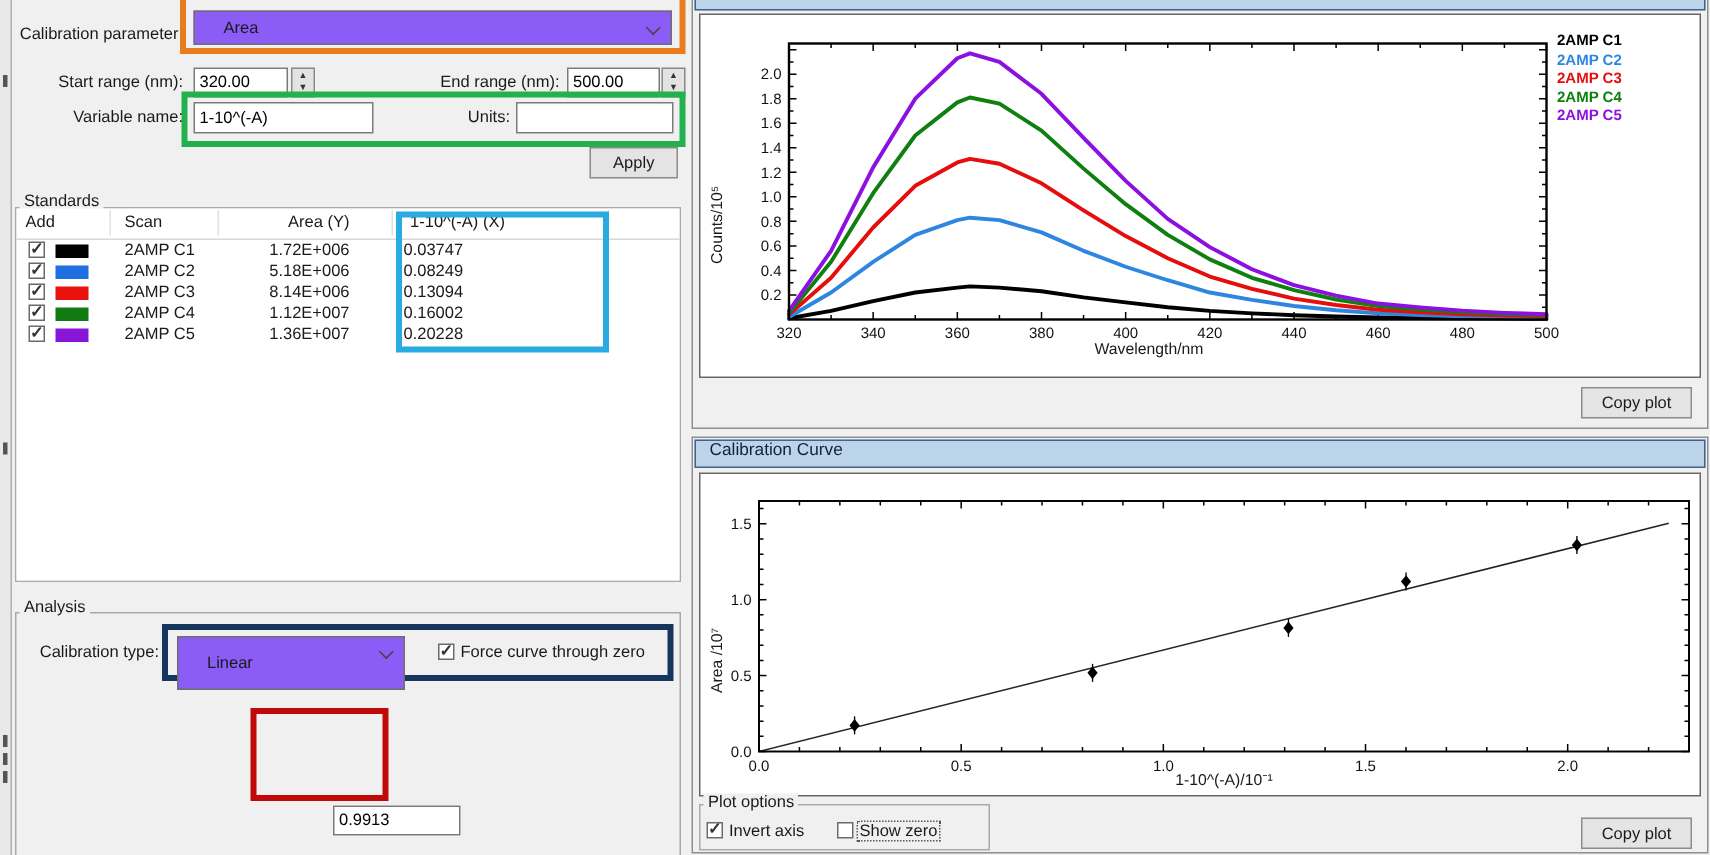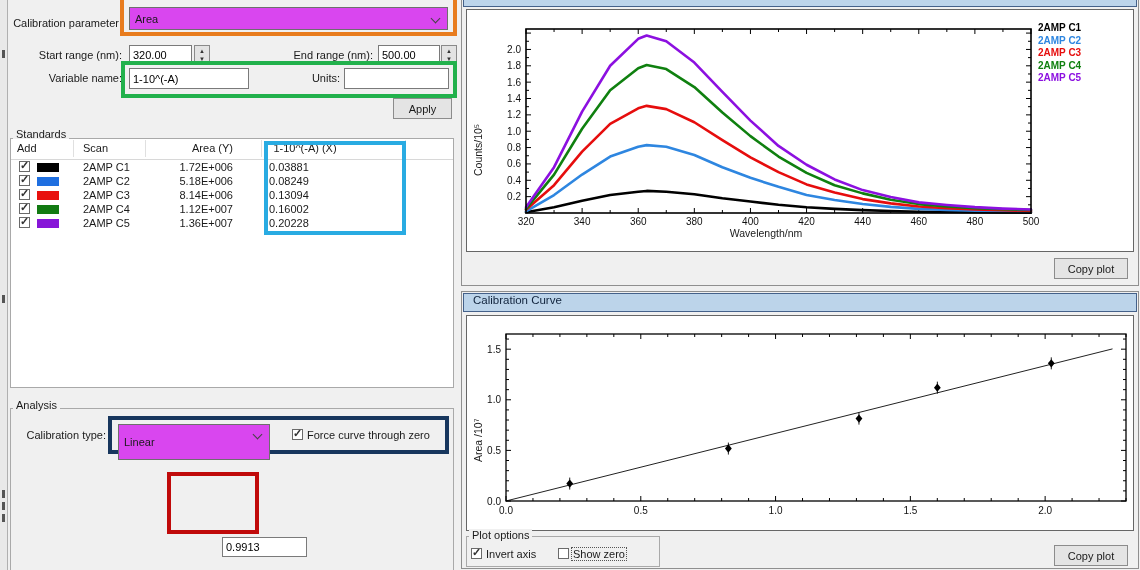--- a/index.html
+++ b/index.html
@@ -4,22 +4,22 @@
 <style>
   html,body{margin:0;padding:0;background:#f0f0f0;}
   .app{position:relative;width:1140px;height:570px;background:#f0f0f0;overflow:hidden;
        font-family:"Liberation Sans",sans-serif;font-size:11px;color:#1a1a1a;}
   .abs{position:absolute;}
   .lbl{position:absolute;white-space:nowrap;}
   .r{text-align:right;}
   .c{text-align:center;}
   input.tb{position:absolute;box-sizing:border-box;background:#fff;border:1px solid #7a7a7a;
        font-family:"Liberation Sans",sans-serif;font-size:11px;padding:0 3px;margin:0;}
-  .dd{position:absolute;box-sizing:border-box;background:#d946ef;border:1px solid #6e6e6e;
-       display:flex;align-items:center;padding-left:5px;text-align:center;}
+  .dd{position:absolute;box-sizing:border-box;background:#8b5cf6;border:1px solid #6e6e6e;
+       display:flex;align-items:center;padding-left:19px;text-align:center;}
   .chev{position:absolute;right:8px;top:6px;width:6px;height:6px;border-right:1.5px solid #444;
        border-bottom:1.5px solid #444;transform:rotate(45deg);}
   .spin{position:absolute;box-sizing:border-box;width:16px;background:#e3e3e3;border:1px solid #8a8a8a;
        display:flex;flex-direction:column;align-items:center;justify-content:space-between;
        font-size:6px;line-height:8px;color:#333;padding:1px 0;}
   .btn{position:absolute;box-sizing:border-box;background:#e4e4e4;border:1px solid #8c8c8c;
        display:flex;align-items:center;justify-content:center;font-size:11px;}
   .groupbox{position:absolute;box-sizing:border-box;border:1px solid #a9a9a9;}
   .grouplabel{position:absolute;background:#f0f0f0;padding:0 3px;white-space:nowrap;}
   .cb{position:absolute;width:11px;height:11px;background:#fff;border:1px solid #6a6a6a;box-sizing:border-box;}
@@ -97,21 +97,21 @@
         <i class="sep" style="left:134px;"></i>
       <i class="sep" style="left:250px;"></i>
         <i class="sep" style="left:394px;"></i>
     </div>
     <div id="standards-rows" style="position:absolute;left:0;top:21px;width:442px;">
         <div class="std-row" style="top: 0px;">
           <span class="cb on" style="left: 8px; top: 1px;"></span>
           <span class="std-swatch" style="background: rgb(0, 0, 0);"></span>
           <span class="std-scan">2AMP C1</span>
           <span class="std-area">1.72E+006</span>
-          <span class="std-x">0.03881</span>
+          <span class="std-x">0.03747</span>
         </div>
         <div class="std-row" style="top: 14px;">
           <span class="cb on" style="left: 8px; top: 1px;"></span>
           <span class="std-swatch" style="background: rgb(31, 111, 224);"></span>
           <span class="std-scan">2AMP C2</span>
           <span class="std-area">5.18E+006</span>
           <span class="std-x">0.08249</span>
         </div>
         <div class="std-row" style="top: 28px;">
           <span class="cb on" style="left: 8px; top: 1px;"></span>
@@ -390,20 +390,21 @@
         <line x1="391.9686956521739" y1="96.61333333333333" x2="391.9686956521739" y2="108.61333333333333" stroke="#000000" stroke-width="0.9"></line>
         <path d="M391.9686956521739 98.41333333333333L395.36869565217387 102.61333333333333L391.9686956521739 106.81333333333333L388.5686956521739 102.61333333333333Z" fill="#000000"></path>
         <line x1="470.35826086956524" y1="65.64242424242421" x2="470.35826086956524" y2="77.64242424242421" stroke="#000000" stroke-width="0.9"></line>
         <path d="M470.35826086956524 67.44242424242421L473.7582608695652 71.64242424242421L470.35826086956524 75.84242424242422L466.95826086956527 71.64242424242421Z" fill="#000000"></path>
         <line x1="584.2765217391305" y1="41.351515151515144" x2="584.2765217391305" y2="53.351515151515144" stroke="#000000" stroke-width="0.9"></line>
         <path d="M584.2765217391305 43.15151515151514L587.6765217391305 47.351515151515144L584.2765217391305 51.55151515151515L580.8765217391306 47.351515151515144Z" fill="#000000"></path>
         <rect x="39" y="18" width="620" height="167" fill="none" stroke="#000" stroke-width="1.3"></rect>
       </svg>
   </div>
   <div class="ylab" style="left:472px;top:372px;height:90px;">Area /10⁷</div>
+  <div class="lbl c" style="left:566px;top:512px;width:500px;font-size:10.5px;">1-10^(-A)/10⁻¹</div>
 
   <div class="groupbox" style="left:466px;top:536px;width:194px;height:31px;"></div>
   <div class="grouplabel" style="left:469px;top:529px;">Plot options</div>
   <span class="cb on" style="left:471px;top:548px;"></span>
   <div class="lbl" style="left:486px;top:548px;">Invert axis</div>
   <span class="cb" style="left:558px;top:548px;"></span>
   <div class="lbl" style="left:572px;top:548px;outline:1px dotted #555;padding:0 1px;">Show zero</div>
 
   <div class="btn" style="left:1054px;top:545px;width:74px;height:21px;">Copy plot</div>
 </div>

